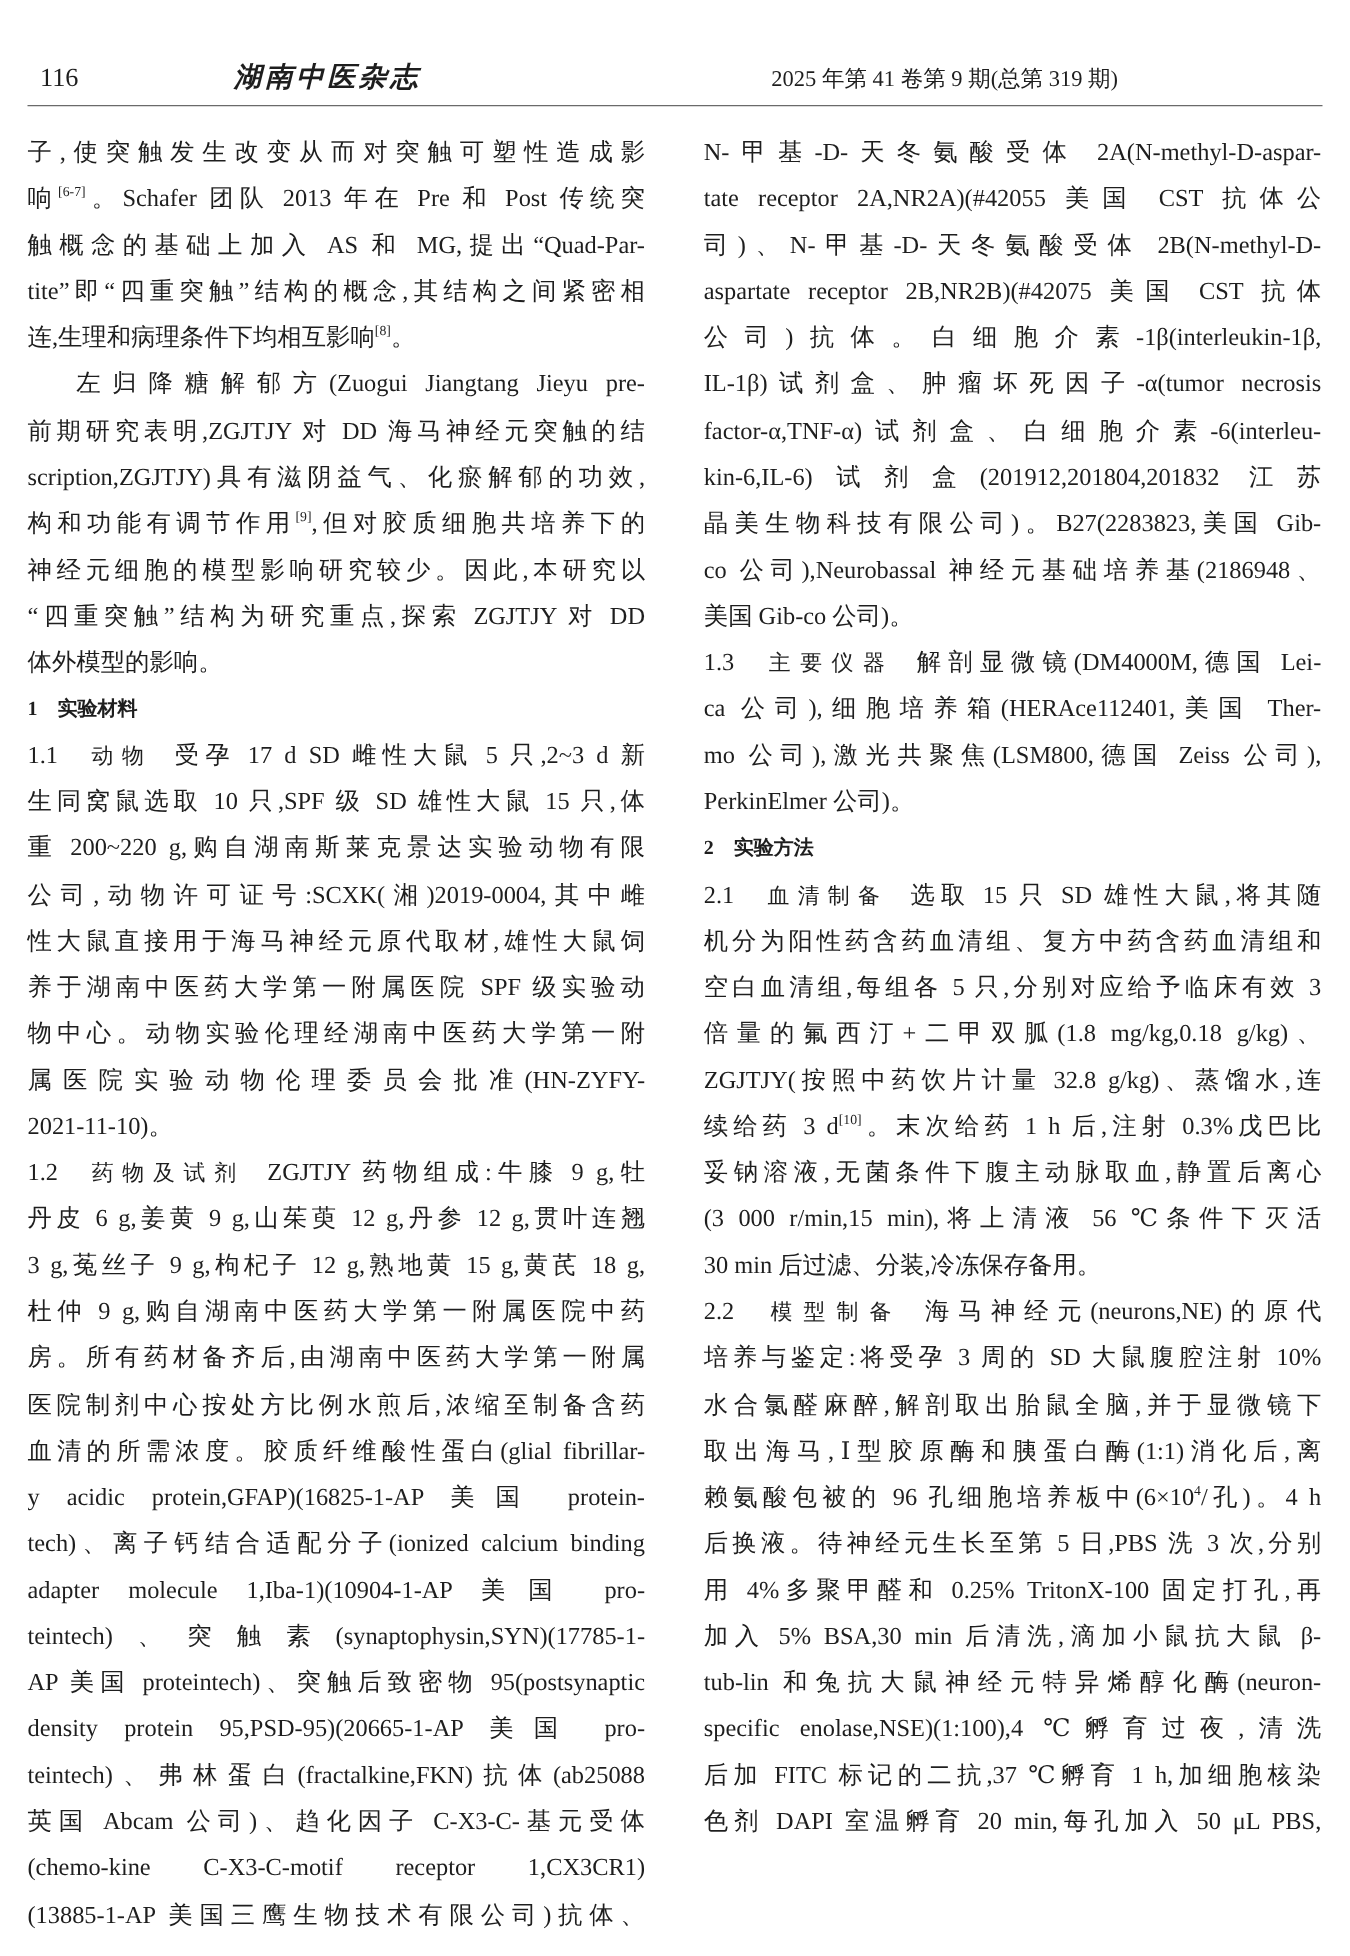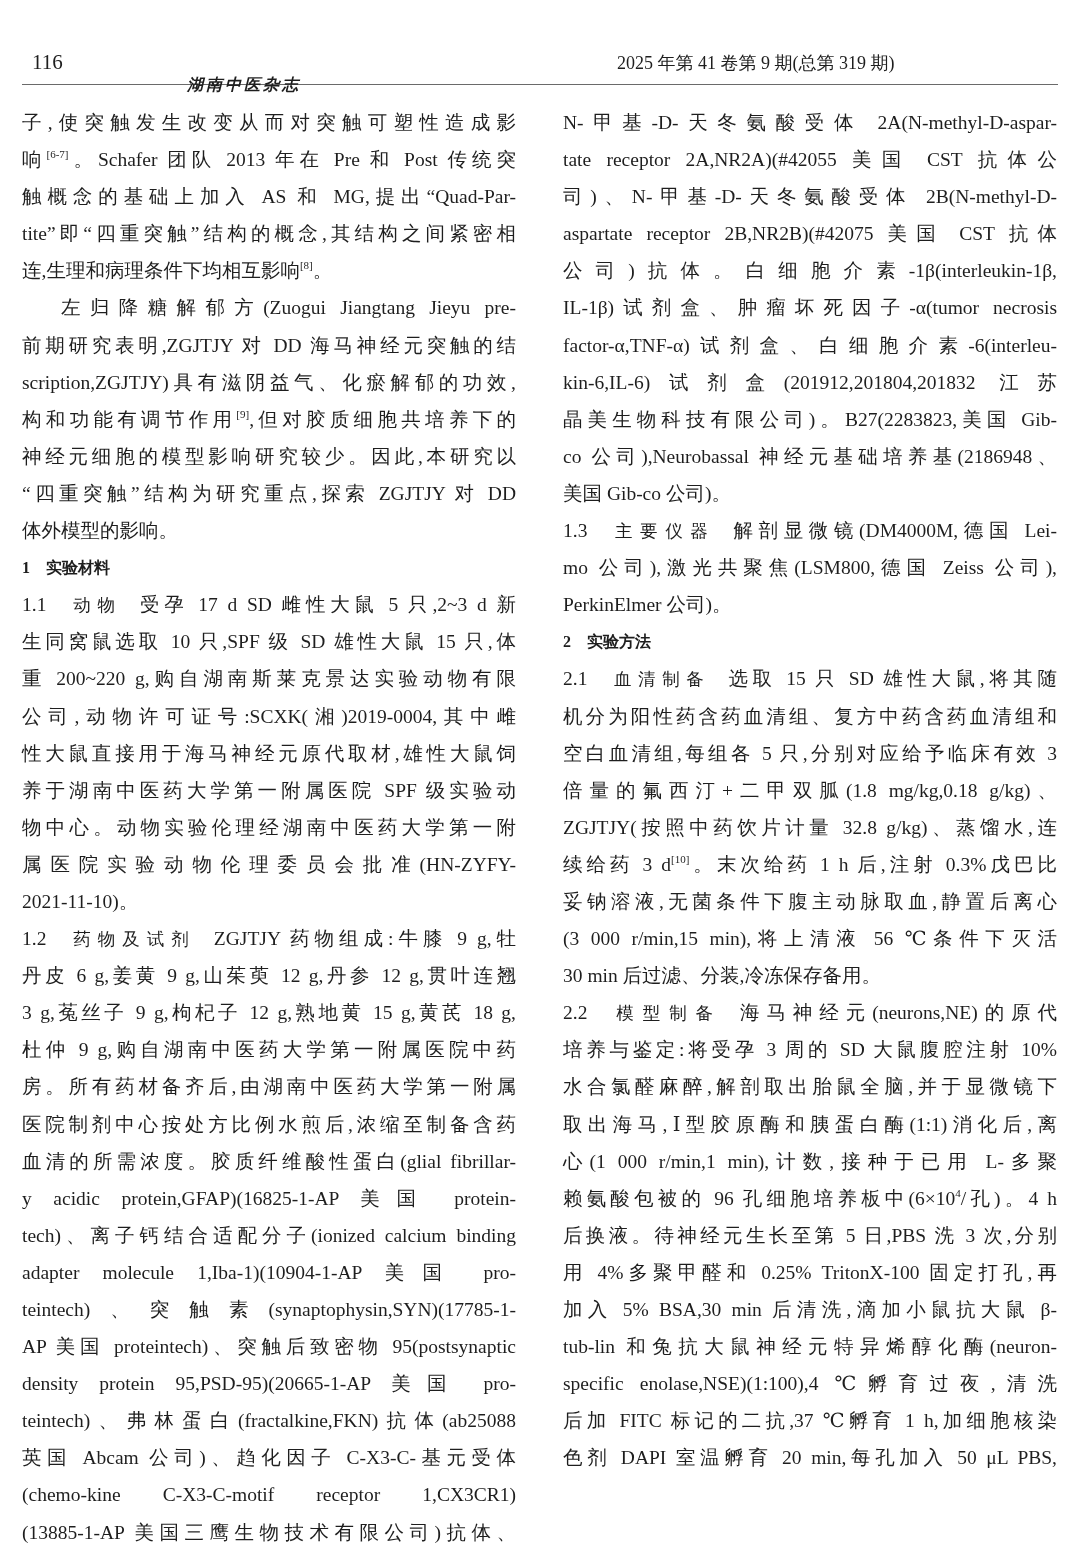--- a/index.html
+++ b/index.html
@@ -7,22 +7,22 @@
     width: 1080px; height: 1565px; position: relative; overflow: hidden;
     font-family: "Liberation Serif", "DejaVu Serif", serif;
     color: #1e1e1e;
   }
   .header {
     position: absolute; left: 22px; top: 44px; width: 1036px; height: 40px;
     border-bottom: 1.5px solid #6a6a6a;
   }
   .page-num { position: absolute; left: 10px; top: 6px; font-size: 21px; }
   .journal-name {
-    position: absolute; left: 165px; top: 3px; font-size: 16px; font-weight: bold;
-    font-style: italic; letter-spacing: 3px; margin-top: 28px;
+    position: absolute; left: 165px; top: 3px; font-size: 22px; font-weight: bold;
+    font-style: italic; letter-spacing: 3px;
   }
   .issue-info { position: absolute; left: 595px; top: 7px; font-size: 18px; }
   .col {
     position: absolute; top: 104px; width: 494px;
   }
   .col-left { left: 22px; }
   .col-right { left: 563px; }
   .line {
     height: 37.1px; line-height: 37.1px; font-size: 19.5px;
     white-space: nowrap; text-align: justify; text-align-last: justify;
@@ -90,37 +90,37 @@
     <div class="line"><span>司)、N-甲基-D-天冬氨酸受体 2B(N-methyl-D-</span></div>
     <div class="line"><span>aspartate receptor 2B,NR2B)(#42075 美国 CST 抗体</span></div>
     <div class="line"><span>公司)抗体。白细胞介素-1β(interleukin-1β,</span></div>
     <div class="line"><span>IL-1β)试剂盒、肿瘤坏死因子-α(tumor necrosis</span></div>
     <div class="line"><span>factor-α,TNF-α)试剂盒、白细胞介素-6(interleu-</span></div>
     <div class="line"><span>kin-6,IL-6)试剂盒(201912,201804,201832 江苏</span></div>
     <div class="line"><span>晶美生物科技有限公司)。B27(2283823,美国 Gib-</span></div>
     <div class="line"><span>co 公司),Neurobassal 神经元基础培养基(2186948、</span></div>
     <div class="line last"><span>美国 Gib-co 公司)。</span></div>
     <div class="line"><span>1.3</span><span class="sub-title">主要仪器</span><span>解剖显微镜(DM4000M,德国 Lei-</span></div>
+    <div class="line"><span>ca 公司),细胞培养箱(HERAce112401,美国 Ther-</span></div>
     <div class="line"><span>mo 公司),激光共聚焦(LSM800,德国 Zeiss 公司),</span></div>
     <div class="line last"><span>PerkinElmer 公司)。</span></div>
     <div class="line heading"><span>2　实验方法</span></div>
     <div class="line"><span>2.1</span><span class="sub-title">血清制备</span><span>选取 15 只 SD 雄性大鼠,将其随</span></div>
     <div class="line"><span>机分为阳性药含药血清组、复方中药含药血清组和</span></div>
     <div class="line"><span>空白血清组,每组各 5 只,分别对应给予临床有效 3</span></div>
     <div class="line"><span>倍量的氟西汀+二甲双胍(1.8 mg/kg,0.18 g/kg)、</span></div>
     <div class="line"><span>ZGJTJY(按照中药饮片计量 32.8 g/kg)、蒸馏水,连</span></div>
     <div class="line"><span>续给药 3 d</span><span class="sup">[10]</span><span>。末次给药 1 h 后,注射 0.3%戊巴比</span></div>
     <div class="line"><span>妥钠溶液,无菌条件下腹主动脉取血,静置后离心</span></div>
     <div class="line"><span>(3 000 r/min,15 min),将上清液 56 ℃条件下灭活</span></div>
     <div class="line last"><span>30 min 后过滤、分装,冷冻保存备用。</span></div>
     <div class="line"><span>2.2</span><span class="sub-title">模型制备</span><span>海马神经元(neurons,NE)的原代</span></div>
     <div class="line"><span>培养与鉴定:将受孕 3 周的 SD 大鼠腹腔注射 10%</span></div>
     <div class="line"><span>水合氯醛麻醉,解剖取出胎鼠全脑,并于显微镜下</span></div>
     <div class="line"><span>取出海马,Ⅰ型胶原酶和胰蛋白酶(1:1)消化后,离</span></div>
-    <div class="line"><span>心(1 000 r/min,1 min),计数,接种于已用 L-多聚</span></div>
     <div class="line"><span>赖氨酸包被的 96 孔细胞培养板中(6×10</span><span class="sup">4</span><span>/孔)。4 h</span></div>
     <div class="line"><span>后换液。待神经元生长至第 5 日,PBS 洗 3 次,分别</span></div>
     <div class="line"><span>用 4%多聚甲醛和 0.25% TritonX-100 固定打孔,再</span></div>
     <div class="line"><span>加入 5% BSA,30 min 后清洗,滴加小鼠抗大鼠 β-</span></div>
     <div class="line"><span>tub-lin 和兔抗大鼠神经元特异烯醇化酶(neuron-</span></div>
     <div class="line"><span>specific enolase,NSE)(1:100),4 ℃孵育过夜,清洗</span></div>
     <div class="line"><span>后加 FITC 标记的二抗,37 ℃孵育 1 h,加细胞核染</span></div>
     <div class="line"><span>色剂 DAPI 室温孵育 20 min,每孔加入 50 μL PBS,</span></div>
   </div>
 

